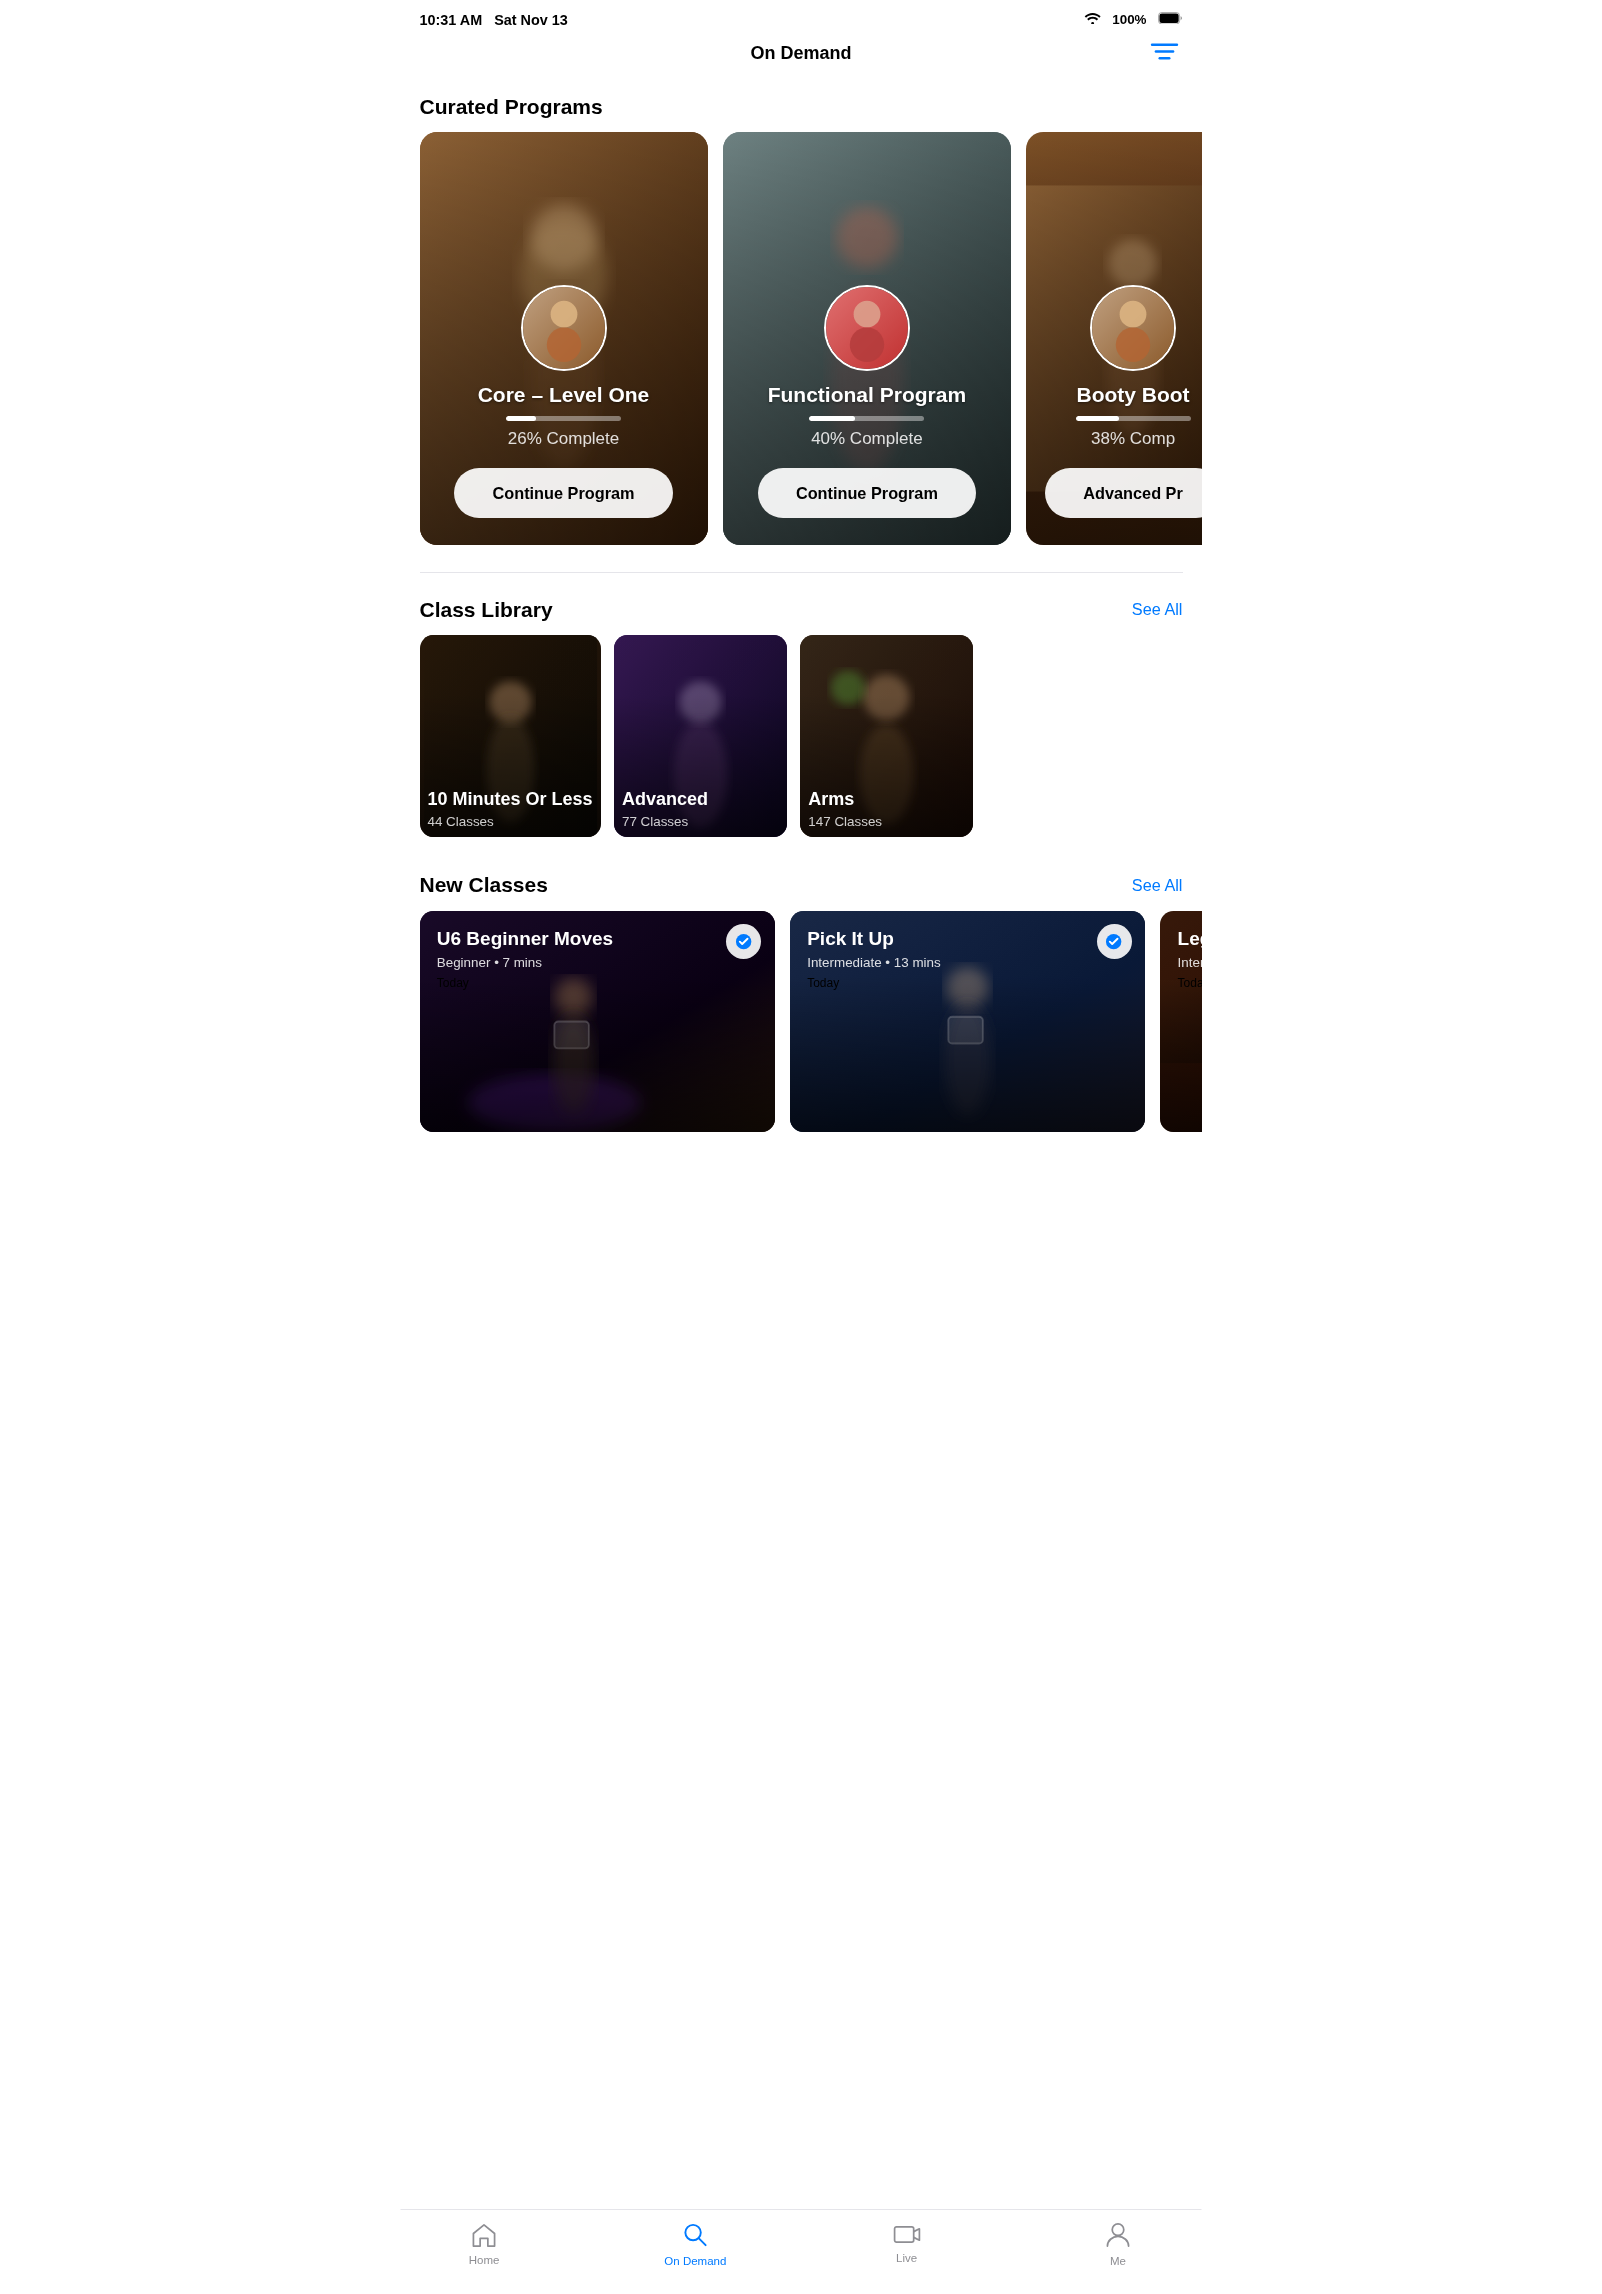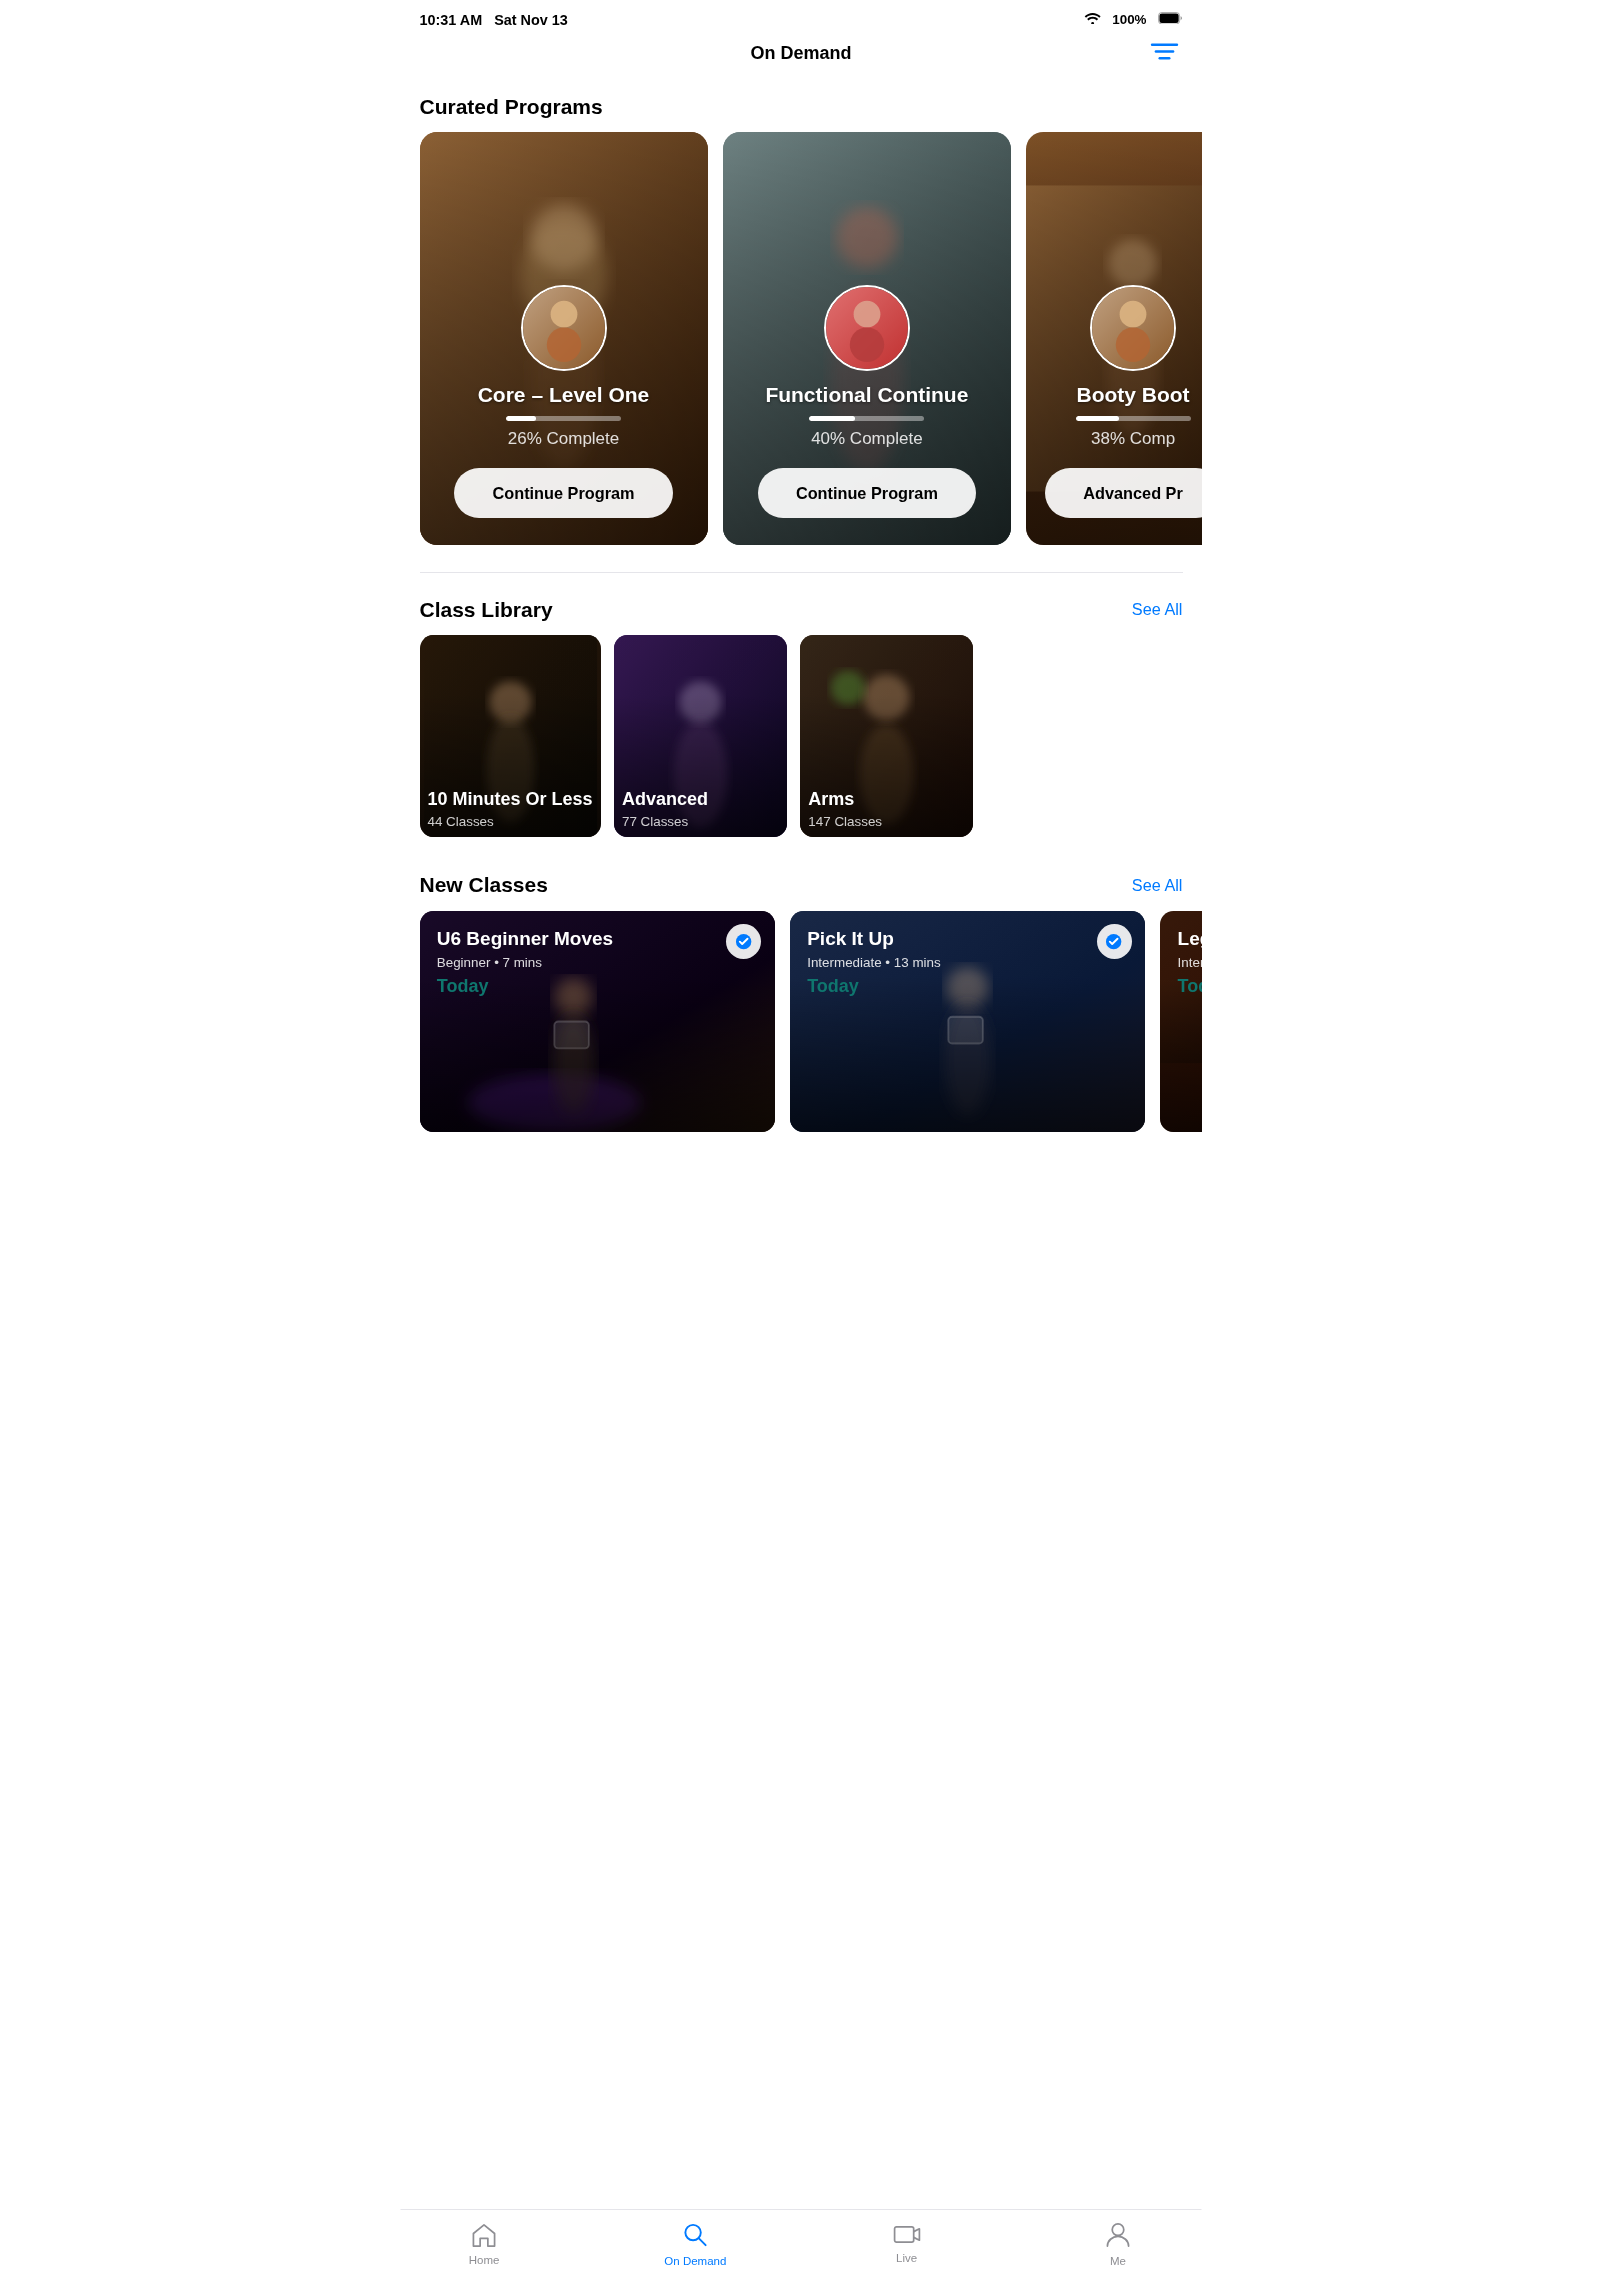--- a/index.html
+++ b/index.html
@@ -321,23 +321,23 @@
       font-weight: 700;
       margin-bottom: 4.8px;
     }
     .new-class-meta {
       font-size: 13.4px;
       color: rgba(255,255,255,0.85);
       margin-bottom: 5.8px;
       font-weight: 400;
     }
     .new-class-date {
-      font-size: 18px;
-      color: #0f766e;
-      font-weight: 700;
+      font-size: 12px;
+      color: #000000;
+      font-weight: 400;
     }
 
     
     .bottom-nav {
       position: fixed;
       bottom: 0;
       left: 50%;
       transform: translateX(-50%);
       width: 100%;
       max-width: 801px;
@@ -482,21 +482,21 @@
     <div class="program-card-overlay"></div>
     <div class="program-avatar">
       <div class="avatar-placeholder avatar-placeholder-red">
         <svg width="58" height="67" viewBox="0 0 60 70" fill="none">
           <circle cx="30" cy="20" r="14" fill="rgba(220,160,140,0.9)"></circle>
           <ellipse cx="30" cy="52" rx="18" ry="18" fill="rgba(180,60,60,0.85)"></ellipse>
         </svg>
       </div>
     </div>
     <div class="program-info">
-      <div class="program-name">Functional Continue</div>
+      <div class="program-name">Functional Program</div>
       <div class="progress-bar-container">
         <div class="progress-bar-fill" style="width:40%"></div>
       </div>
       <div class="progress-text">40% Complete</div>
       <button class="continue-btn">Continue Program</button>
     </div>
   </div>
 
   <div class="program-card" style="min-width:192px;overflow:hidden;">
     <div class="program-card-bg program-card-bg-booty">

